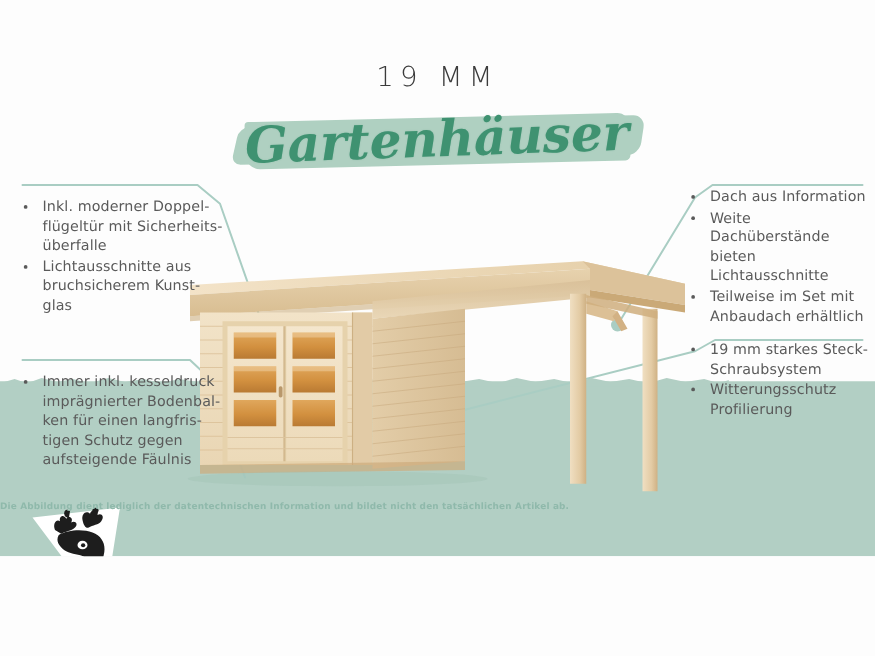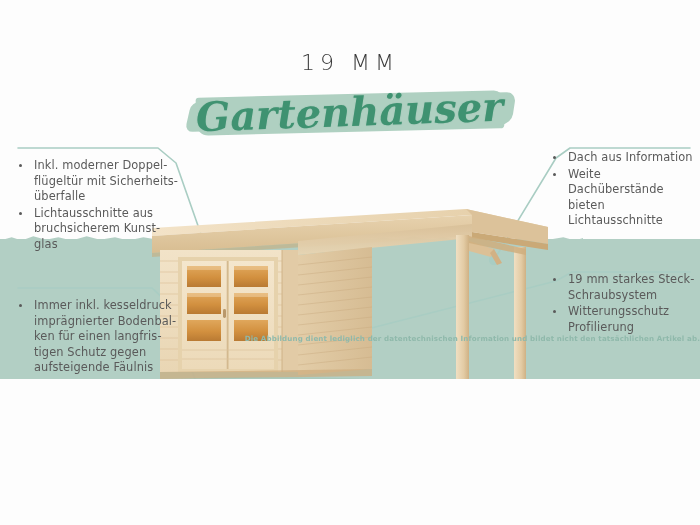--- a/index.html
+++ b/index.html
@@ -2,21 +2,21 @@
 <html><head>
 <meta charset="utf-8">
 <style>
   html,body{margin:0;padding:0;}
   body{
     width:700px;height:525px;overflow:hidden;
     background:#fdfdfd;
     font-family:"Liberation Sans", sans-serif;
     position:relative;
   }
-  #stage{position:absolute;inset:0;width:700px;height:379px;overflow:hidden;background:#fdfdfd;}
+  #stage{position:absolute;inset:0;width:700px;height:445px;overflow:hidden;background:#fdfdfd;}
 
   
   .ground{
     position:absolute;left:0;right:0;bottom:0;height:140px;
     background:#b2cfc4;
   }
   .ground-edge{
     position:absolute;left:0;right:0;top:-6px;height:10px;
   }
 
@@ -80,21 +80,21 @@
   #connectors{position:absolute;left:0;top:0;width:700px;height:525px;pointer-events:none;}
 
   
   #shed{position:absolute;left:150px;top:205px;width:400px;height:200px;}
 
   
   #logo{position:absolute;left:22px;top:404px;width:88px;height:80px;}
 
   
   .disclaimer{
-    position:absolute;left:0;right:0;bottom:36px;text-align:right;
+    position:absolute;left:0;right:0;bottom:36px;text-align:left;
     color:#8fb9ab;font-size:7.1px;letter-spacing:.15px;
     font-family:"DejaVu Sans", sans-serif;font-weight:700;
   }
 </style>
 </head>
 <body>
 
 <div id="stage">
 
   <div class="ground">
@@ -275,20 +275,21 @@
     <ul>
       <li>Inkl. moderner Doppel-flügeltür mit Sicherheits-überfalle</li>
       <li>Lichtausschnitte aus bruchsicherem Kunst-glas</li>
     </ul>
   </div>
 
   <div class="callout" id="callout-right-top">
     <ul>
       <li>Dach aus Information</li>
       <li>Weite Dachüberstände bieten Lichtausschnitte</li>
+      <li>Teilweise im Set mit Anbaudach erhältlich</li>
     </ul>
   </div>
 
   <div class="callout" id="callout-right-bottom">
     <ul>
       <li>19 mm starkes Steck-Schraubsystem</li>
       <li>Witterungsschutz Profilierung</li>
     </ul>
   </div>
 

